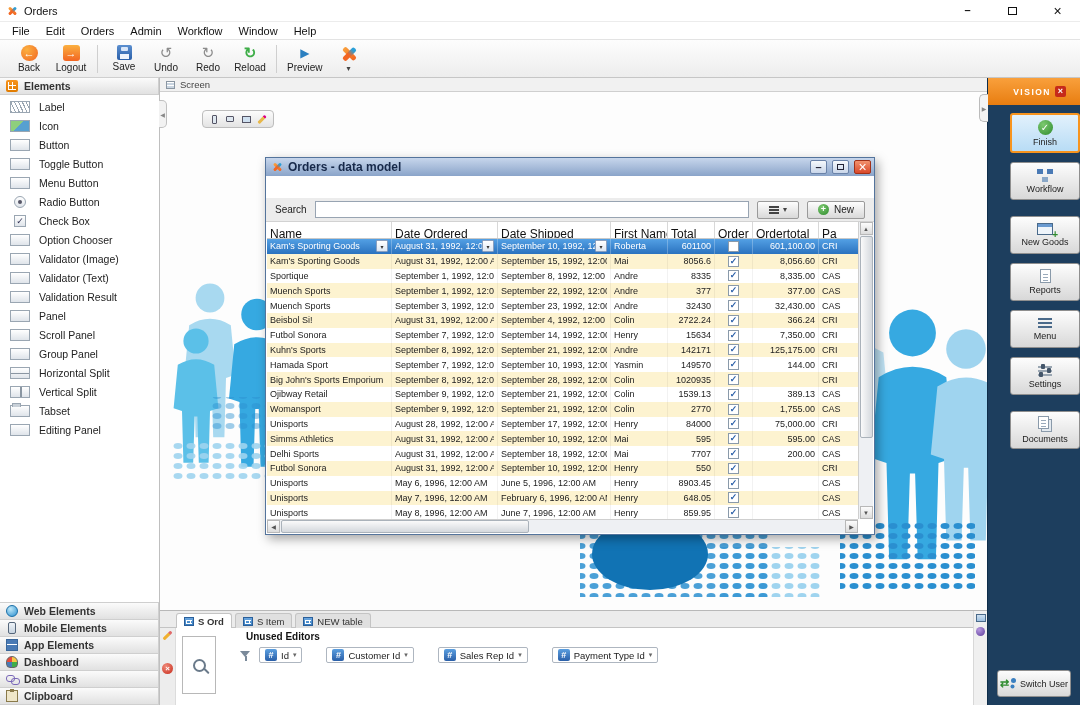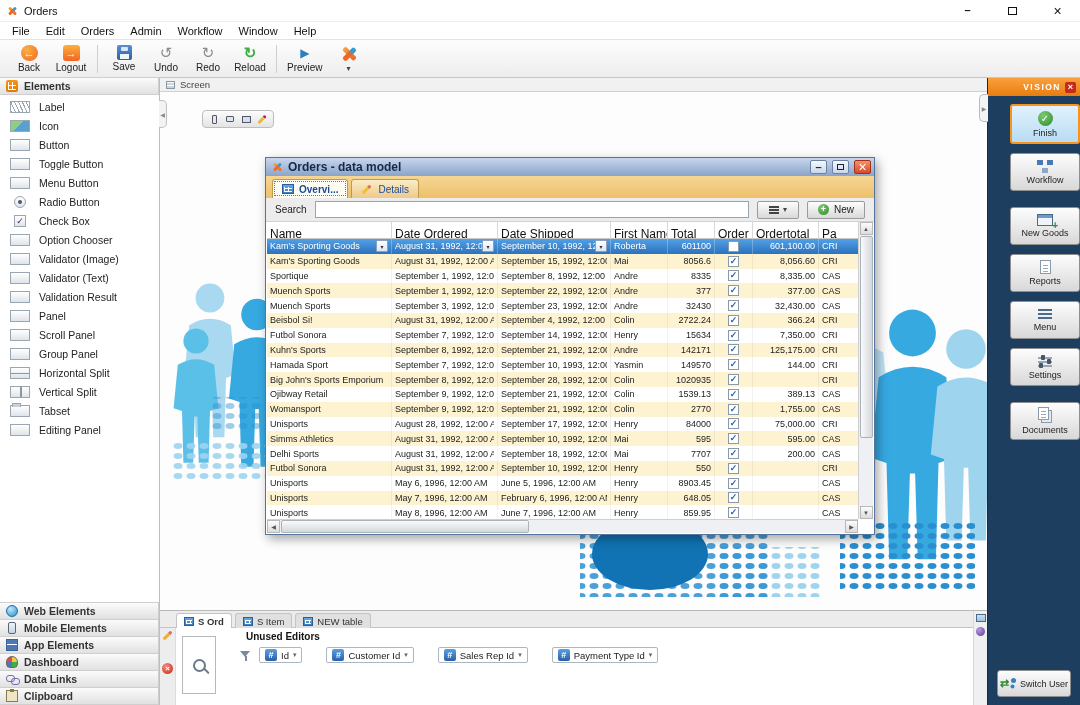--- a/index.html
+++ b/index.html
@@ -168,21 +168,21 @@
   .funnel::after{content:"";position:absolute;left:4.5px;top:6px;width:2px;height:5px;background:#7a8a9a}
   .chip{display:inline-flex;align-items:center;gap:4px;height:16px;border:1px solid #aeb6c0;background:#fff;padding:0 5px;font-size:9.5px;border-radius:2px;margin-right:24px}
   .hash{width:12px;height:12px;background:linear-gradient(#5b9fe0,var(--check-blue));border-radius:2px;color:#fff;font-size:9px;font-weight:bold;display:inline-flex;align-items:center;justify-content:center}
   .hash::before{content:"#"}
   .bp-side{position:absolute;right:0;top:0;bottom:0;width:14px;background:#f0f0f0;border-left:1px solid #d8d8d8;display:flex;flex-direction:column;align-items:center;padding-top:3px;gap:5px}
   .monitor-icon{width:10px;height:8px;border:1px solid #4a6a8a;background:linear-gradient(#cfe0f0,#9ec0e0)}
   .sphere-icon{width:9px;height:9px;border-radius:50%;background:radial-gradient(circle at 35% 30%,#b89ae0,#5a3a9a)}
 
   
   #vision{width:93px;flex:0 0 93px;background:var(--vision-navy);display:flex;flex-direction:column;align-items:center;position:relative;border-left:1px solid #0e2d4a}
-  #vision-header{height:18px;width:100%;background:linear-gradient(#f9a03c,#e87d10);display:flex;align-items:center;justify-content:flex-end;gap:4px;padding:0 4px 0 6px}
+  #vision-header{height:27px;width:100%;background:linear-gradient(#f9a03c,#e87d10);display:flex;align-items:center;justify-content:flex-end;gap:4px;padding:0 14px 0 6px}
   #vision-header .v-title{color:#fff;font-size:8.5px;font-weight:bold;letter-spacing:1.5px}
   .vision-x{width:11px;height:11px;background:#c62a1a;border-radius:2px;position:relative;flex:0 0 auto}
   .vision-x::before{content:"×";position:absolute;inset:0;color:#fff;font-size:9px;line-height:11px;text-align:center;font-weight:bold}
   .v-handle{position:absolute;left:-9px;top:16px;width:9px;height:28px;background:#f4f4f4;border:1px solid #bbb;border-right:none;border-radius:5px 0 0 5px;font-size:6px;color:#888;display:flex;align-items:center;justify-content:center;z-index:5}
   #vision-buttons{display:flex;flex-direction:column;align-items:flex-end;width:100%}
   .v-btn{width:70px;height:38px;background:linear-gradient(#fdfdfd,#d8d8d8);border:1px solid #8f8f8f;border-radius:3px;display:flex;flex-direction:column;align-items:center;justify-content:center;font-size:9px;color:#222;margin-top:9px;position:relative}
   .v-btn:nth-child(1){margin-top:8px;height:40px}
   .v-btn:nth-child(3),.v-btn:nth-child(7){margin-top:16px}
   .v-btn.hl{background:linear-gradient(#e2f1fc,#b8dcf5);border:2px solid var(--accent-orange)}
   .v-label{margin-top:2px;white-space:nowrap}
@@ -444,30 +444,20 @@
           <span class="dlg-btn">
               <span class="wi wi-min"></span>
             </span>
           <span class="dlg-btn">
               <span class="wi wi-max"></span>
             </span>
           <span class="dlg-btn close">
               <span class="wi wi-close"></span>
             </span>
         </div>
-        <div class="dlg-tabbar" id="dlg-tabbar">
-            <div class="dlg-tab active">
-              <span class="dti dti-table"></span>
-              <span class="dlg-tab-label">Overvi...</span>
-            </div>
-            <div class="dlg-tab">
-              <span class="dti dti-pencil"></span>
-              <span class="dlg-tab-label">Details</span>
-            </div>
-          </div>
         <div class="search-row">
           <span class="search-label">Search</span>
           <input class="search-input" type="text" value="" style="">
           <span class="menu-btn">
             <span class="bars"></span>
             <span class="drop-arrow">▾</span>
           </span>
           <span class="new-btn">
             <span class="plus-icon"></span>
             <span>New</span>

